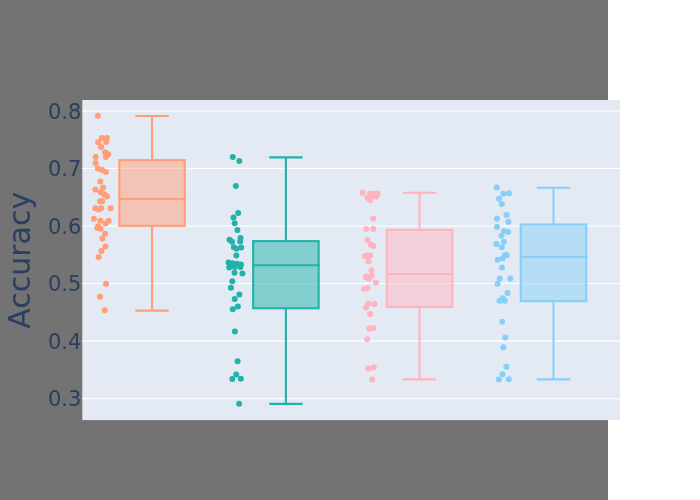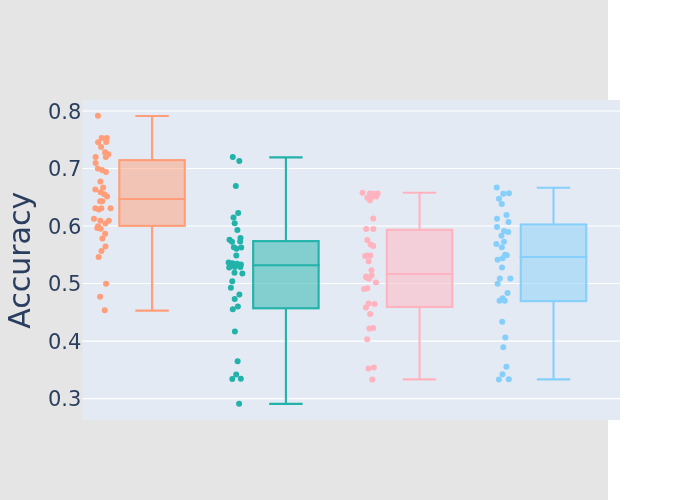--- a/index.html
+++ b/index.html
@@ -2,21 +2,21 @@
 <html><head>
 <meta charset="utf-8">
 <title>Accuracy box plot</title>
 <style>
   html, body { margin:0; padding:0; }
   body {
     width:700px; height:500px; background:#ffffff; overflow:hidden;
     font-family:"DejaVu Sans", sans-serif;
     -webkit-font-smoothing:antialiased;
   }
-  #figure { position:relative; width:608px; height:500px; background:#e5e5e5; }
+  #figure { position:relative; width:608px; height:500px; background:#737373; }
   svg#plot { display:block; will-change:transform; }
   .tick-label { font-family:"DejaVu Sans", sans-serif; font-size:21px; fill:#2a3f5f; }
   .axis-title { font-family:"DejaVu Sans", sans-serif; font-size:30px; fill:#2a3f5f; }
   .chart-title { font-family:"DejaVu Sans", sans-serif; font-size:22px; fill:#2a3f5f; }
 </style>
 </head>
 <body>
 
 <div id="figure">
   <svg id="plot" width="700" height="500" viewBox="0 0 700 500">

